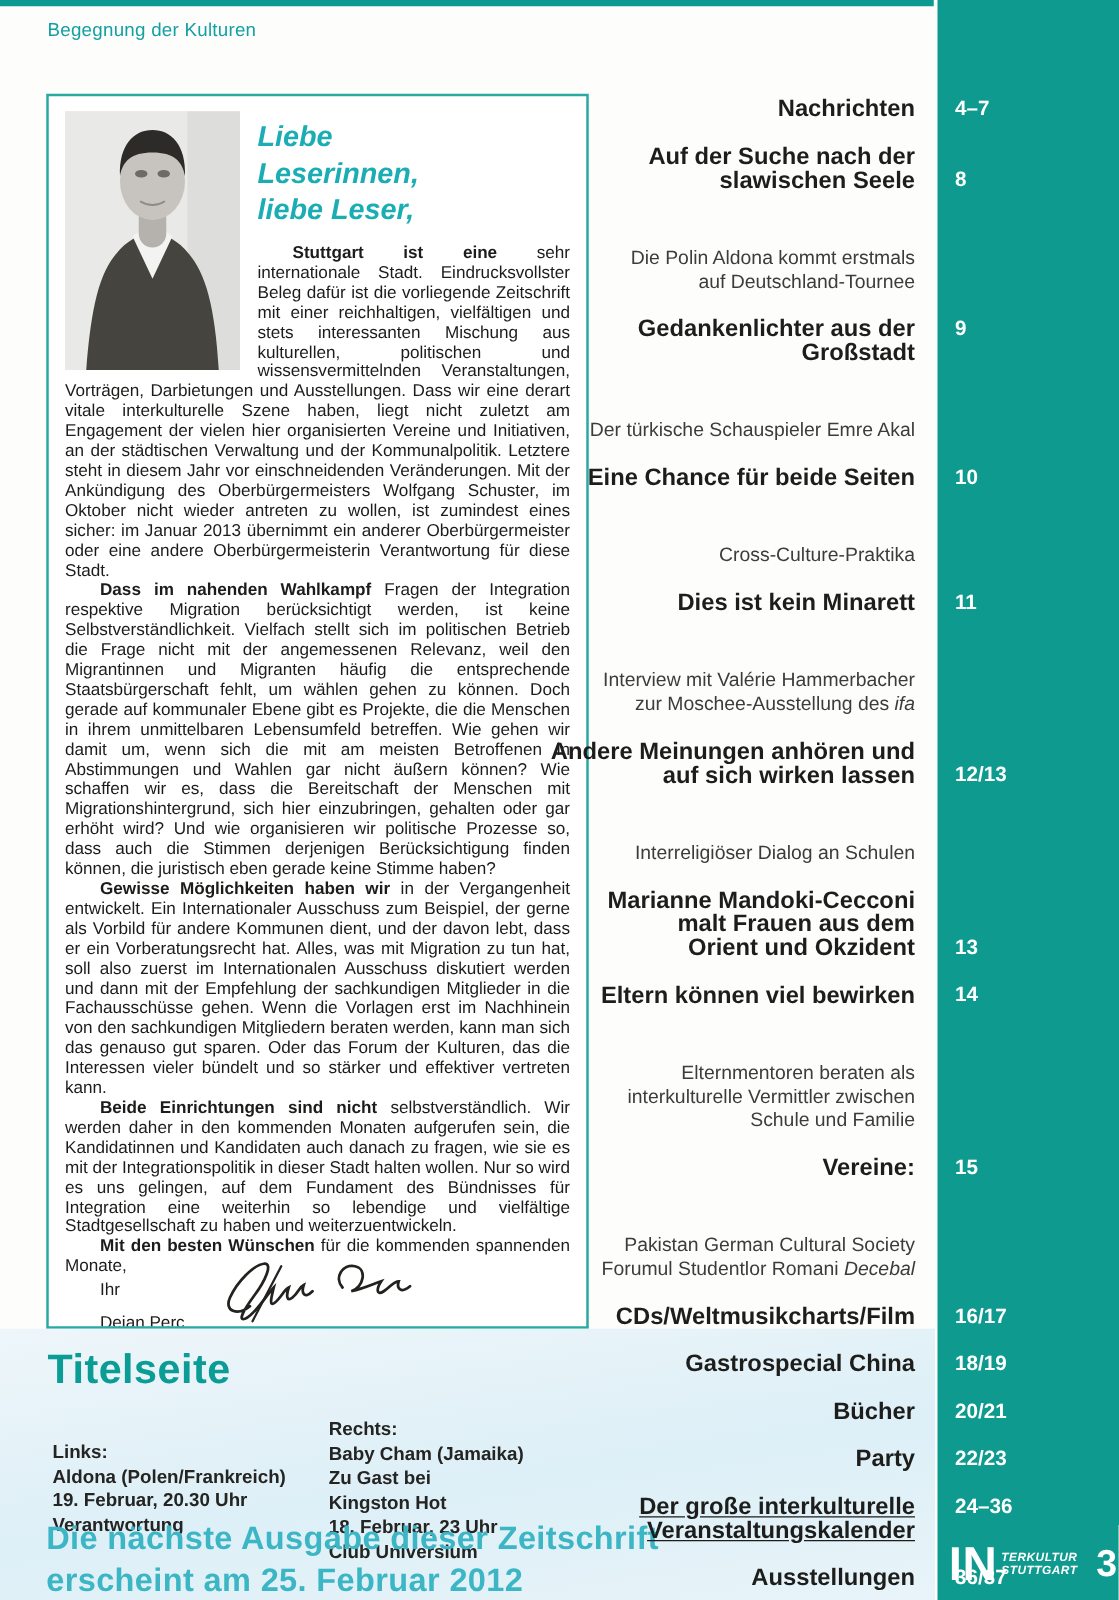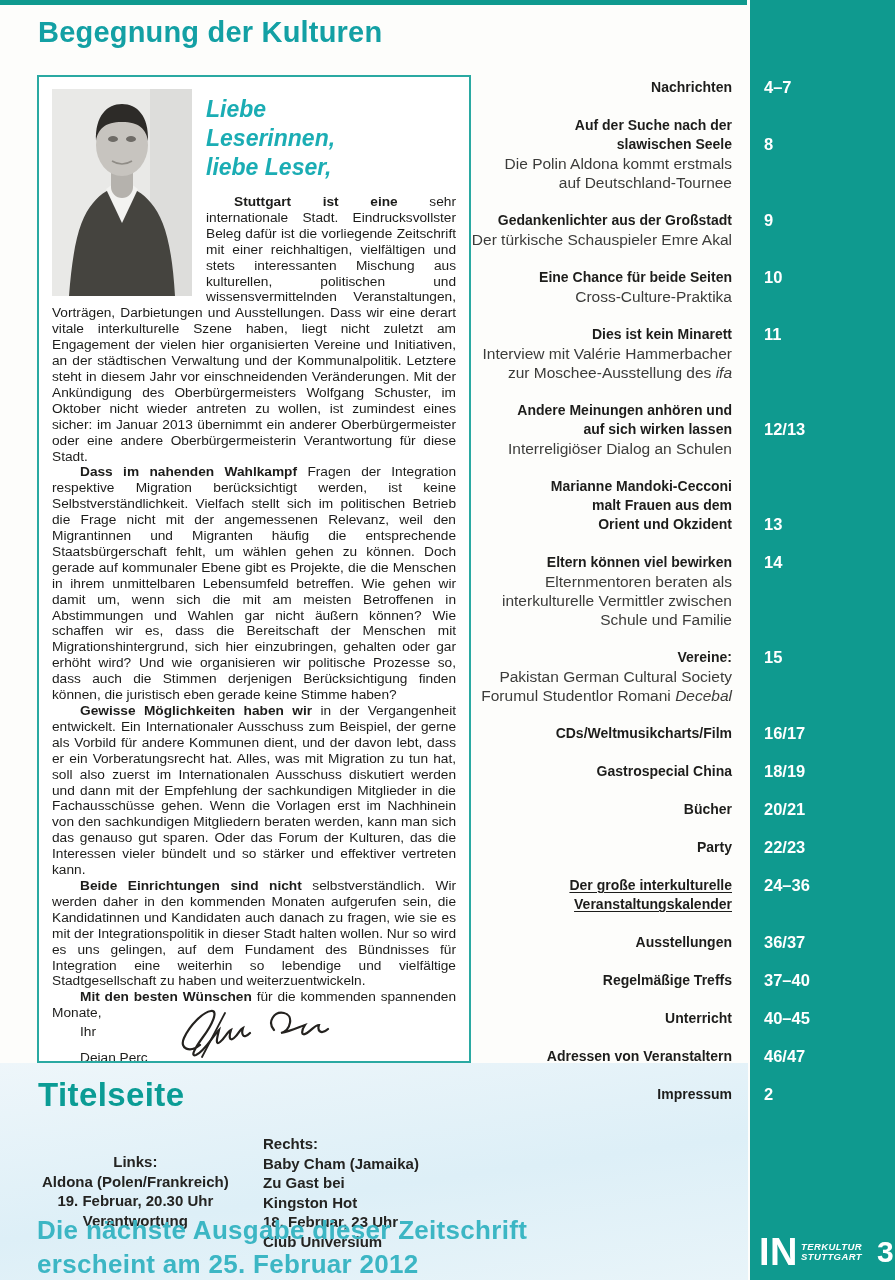--- a/index.html
+++ b/index.html
@@ -8,21 +8,21 @@
     --teal-salutation:#1badb4; --teal-titelseite:#0b9c95; --teal-light:#3cb6c4;
     --ink:#1c1c1a; --ink-soft:#3c3c3a;
   }
   html,body{margin:0;padding:0;}
   body{
     width:895px;height:1280px;position:relative;overflow:hidden;
     background:#fdfdfb;font-family:"Liberation Sans", sans-serif;color:var(--ink);
   }
   .top-strip{position:absolute;left:0;top:0;width:747px;height:5px;background:var(--teal);}
   .header-title{
-    position:absolute;left:38px;top:16px;font-size:29px;font-weight:bold;
+    position:absolute;left:38px;top:16px;font-size:15px;font-weight:normal;
     color:var(--teal-heading);letter-spacing:.2px;
   }
   
   .editorial-box{
     position:absolute;left:37px;top:75px;width:434px;height:988px;
     border:2px solid var(--teal-border);background:#fff;
     padding:12px 13px;box-sizing:border-box;overflow:hidden;
   }
   .portrait{
     float:left;width:140px;height:207px;margin:0 14px 6px 0;
@@ -43,35 +43,35 @@
   
   .bottom-tint{
     position:absolute;left:0;top:1063px;width:748px;height:217px;
     background:linear-gradient(172deg,#eef6fa 0%,#ddeff7 55%,#e8f4f9 100%);
   }
   .titelseite-heading{
     position:absolute;left:38px;top:1076px;font-size:33px;font-weight:bold;
     color:var(--teal-titelseite);letter-spacing:.4px;
   }
   .cover-col{font-size:15px;font-weight:bold;line-height:19.5px;color:#242422;}
-  .cover-left{position:absolute;left:42px;top:1152px;text-align:center;}
+  .cover-left{position:absolute;left:42px;top:1152px;}
   .cover-right{position:absolute;left:263px;top:1134px;}
   .next-issue{
     position:absolute;left:37px;top:1213px;font-size:26px;line-height:34px;
     font-weight:bold;color:var(--teal-light);white-space:pre-line;letter-spacing:.3px;
   }
   
   .sidebar{position:absolute;left:440px;top:0;width:455px;height:1280px;}
   .teal-col{position:absolute;right:0;top:0;width:145px;height:1280px;background:var(--teal);}
   .toc{position:absolute;left:0;top:78px;width:455px;}
   .toc-entry{display:flex;margin-bottom:19px;}
   .toc-text{flex:1;text-align:right;padding-right:18px;}
-  .toc-title{font-weight:bold;font-size:14px;line-height:19px;color:#1d1d1b;white-space:pre-line;}
+  .toc-title{font-weight:bold;font-size:19px;line-height:19px;color:#1d1d1b;white-space:pre-line;}
   .toc-title.underline{text-decoration:underline;text-underline-offset:2px;}
-  .toc-sub{font-size:15.5px;line-height:19px;color:var(--ink-soft);white-space:pre-line;}
+  .toc-sub{font-size:15.5px;line-height:19px;color:var(--ink-soft);white-space:pre-line;margin-top:43px;}
   .toc-num{
     width:145px;box-sizing:border-box;padding-left:14px;color:#fff;
     font-weight:bold;font-size:16.5px;line-height:19px;
   }
   .toc-num.off1{padding-top:19px;}
   .toc-num.off2{padding-top:38px;}
   
   .logo{position:absolute;left:759px;top:1237px;display:flex;align-items:center;color:#fff;}
   .logo-in{font-size:38px;font-weight:bold;letter-spacing:.5px;line-height:30px;}
   .logo-stack{margin-left:3px;font-size:9.5px;font-weight:bold;line-height:10.5px;letter-spacing:.4px;font-style:italic;}

